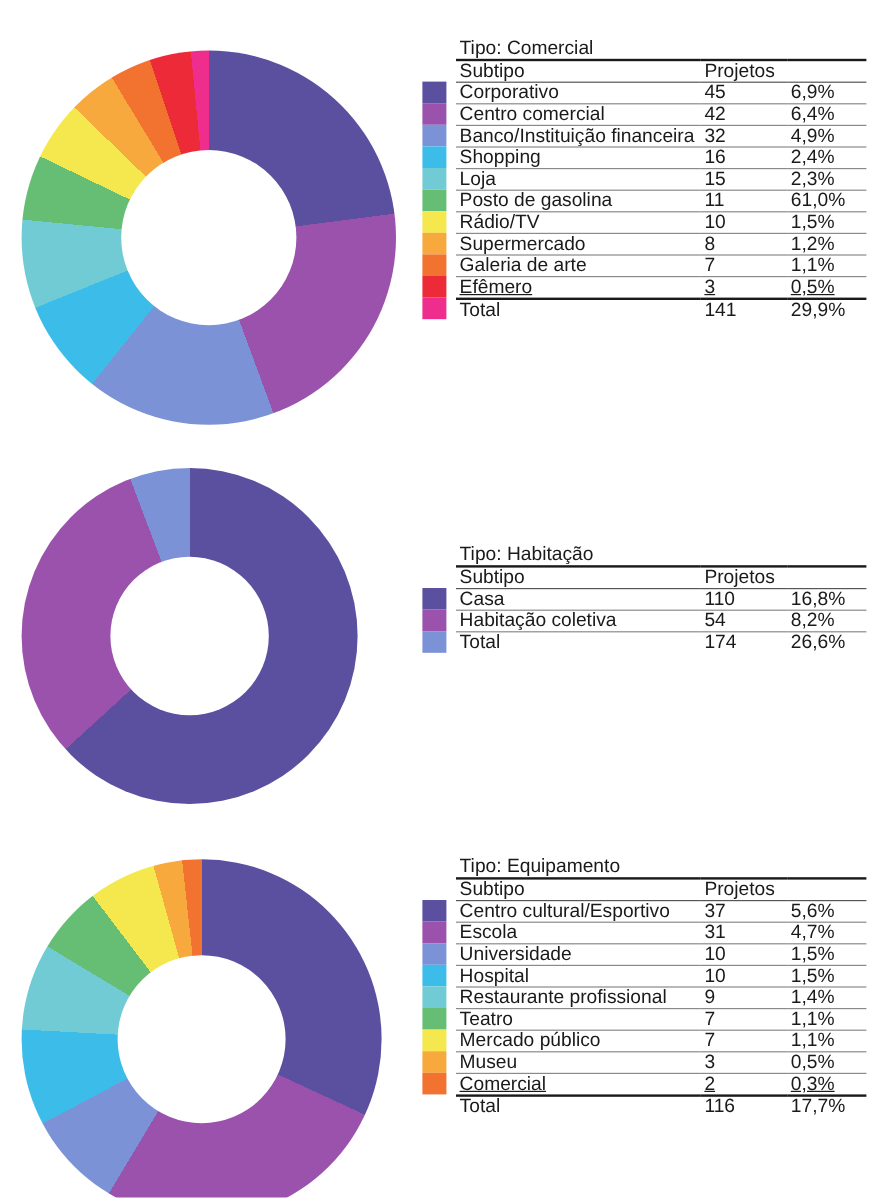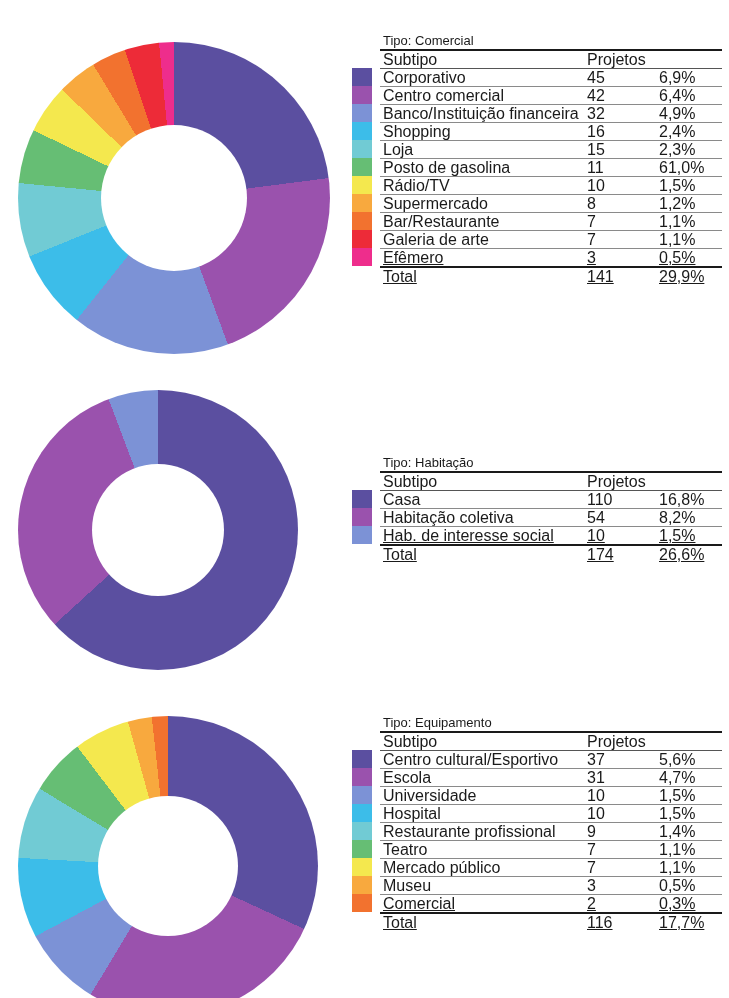--- a/index.html
+++ b/index.html
@@ -40,21 +40,21 @@
     left: 50%;
     top: 50%;
     transform: translate(-50%, -50%);
   }
 
   
   .table-block {
     position: absolute;
   }
   .tbl-title {
-    font-size: 13px;
+    font-size: 16px;
     line-height: 17px;
     padding-left: 3px;
     white-space: nowrap;
   }
   table.subtbl {
     border-collapse: collapse;
     width: 342px;
     table-layout: fixed;
     font-size: 16px;
   }
@@ -66,21 +66,21 @@
     line-height: 15px;
     white-space: nowrap;
   }
   .col-sub  { width: 204px; }
   .col-proj { width: 72px; }
   .col-pct  { width: 66px; }
 
   tr.hdr td { border-top: 2.2px solid #1a1a1a; border-bottom: 1.4px solid #555; }
   tr.datarow td { border-bottom: 1px solid #8a8a8a; }
   tr.datarow.last td { border-bottom: 2.2px solid #1a1a1a; text-decoration: underline; }
-  tr.totalrow td { border-bottom: none; text-decoration: underline; }
+  tr.totalrow td { border-bottom: none; }
 
   
   .legend-strip {
     position: absolute;
     width: 20px;
   }
   .legend-sw {
     width: 20px;
     display: block;
   }
@@ -156,25 +156,20 @@
               <td>Rádio/TV</td>
               <td>10</td>
               <td>1,5%</td>
             </tr>
             <tr class="datarow">
               <td>Supermercado</td>
               <td>8</td>
               <td>1,2%</td>
             </tr>
             <tr class="datarow">
-              <td>Bar/Restaurante</td>
-              <td>7</td>
-              <td>1,1%</td>
-            </tr>
-            <tr class="datarow">
               <td>Galeria de arte</td>
               <td>7</td>
               <td>1,1%</td>
             </tr>
             <tr class="datarow last">
               <td>Efêmero</td>
               <td>3</td>
               <td>0,5%</td>
             </tr>
             <tr class="totalrow">
@@ -216,25 +211,20 @@
             </tr>
             <tr class="datarow">
               <td>Casa</td>
               <td>110</td>
               <td>16,8%</td>
             </tr>
             <tr class="datarow">
               <td>Habitação coletiva</td>
               <td>54</td>
               <td>8,2%</td>
-            </tr>
-            <tr class="datarow last">
-              <td>Hab. de interesse social</td>
-              <td>10</td>
-              <td>1,5%</td>
             </tr>
             <tr class="totalrow">
               <td>Total</td>
               <td>174</td>
               <td>26,6%</td>
             </tr>
           </tbody>
       </table>
     </div>
   </div>

